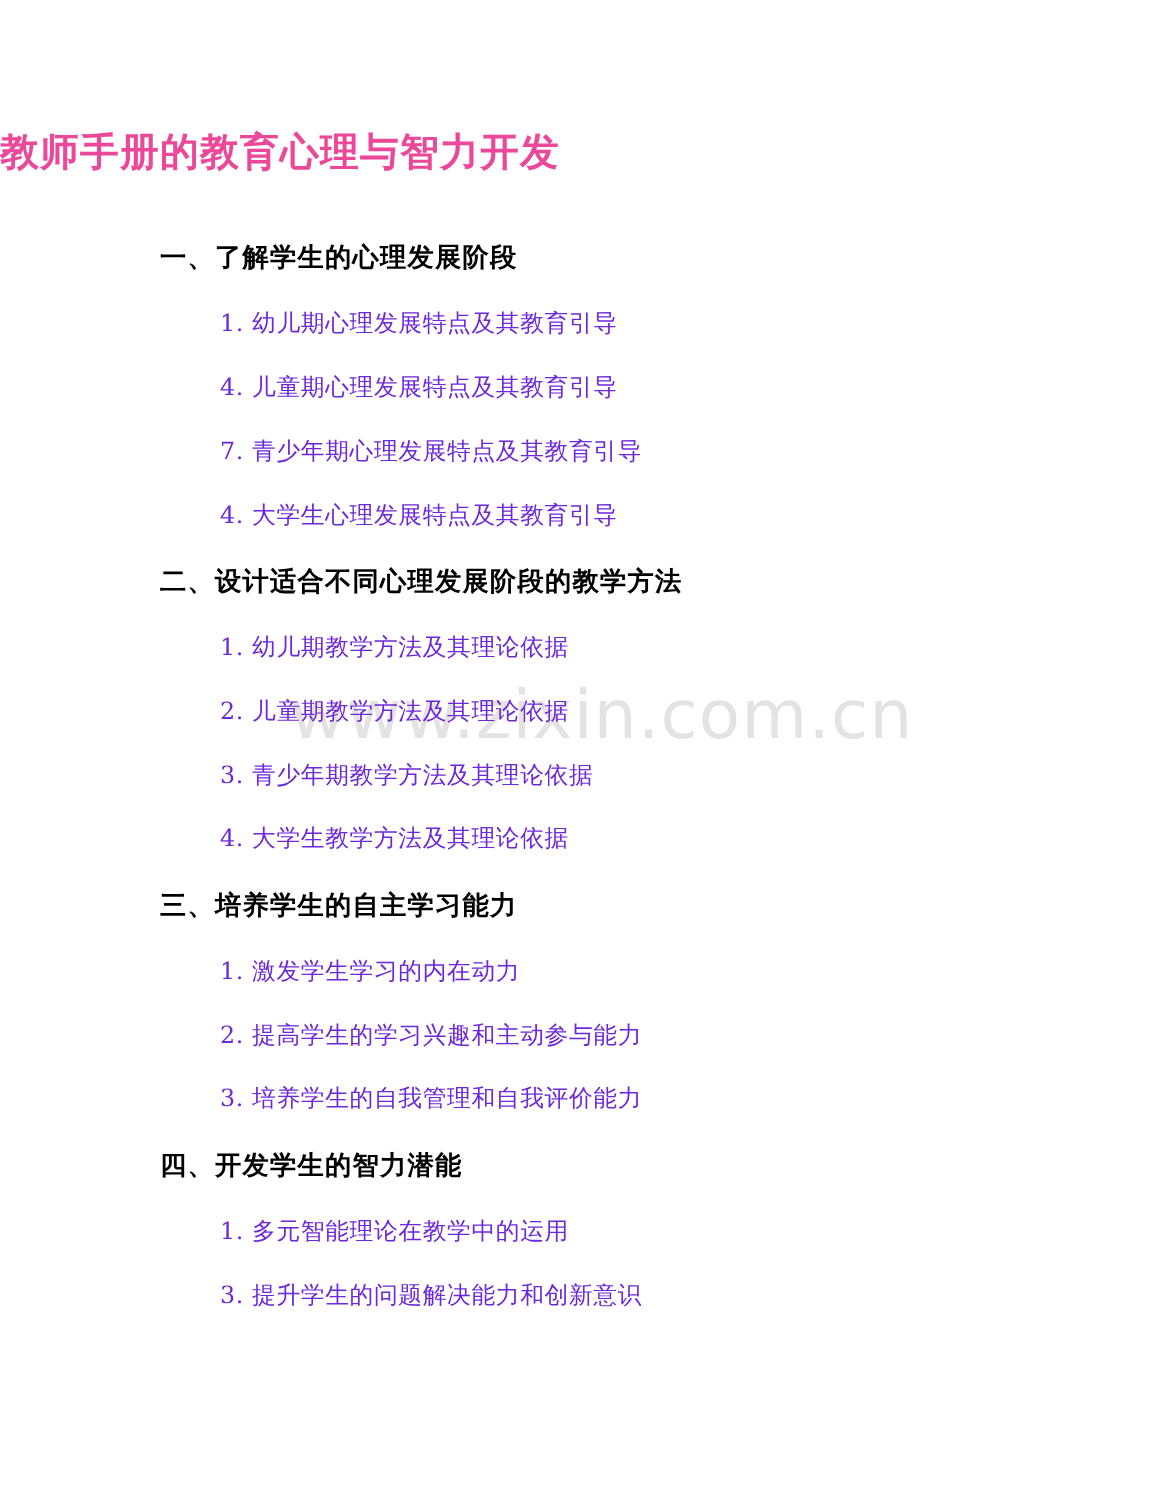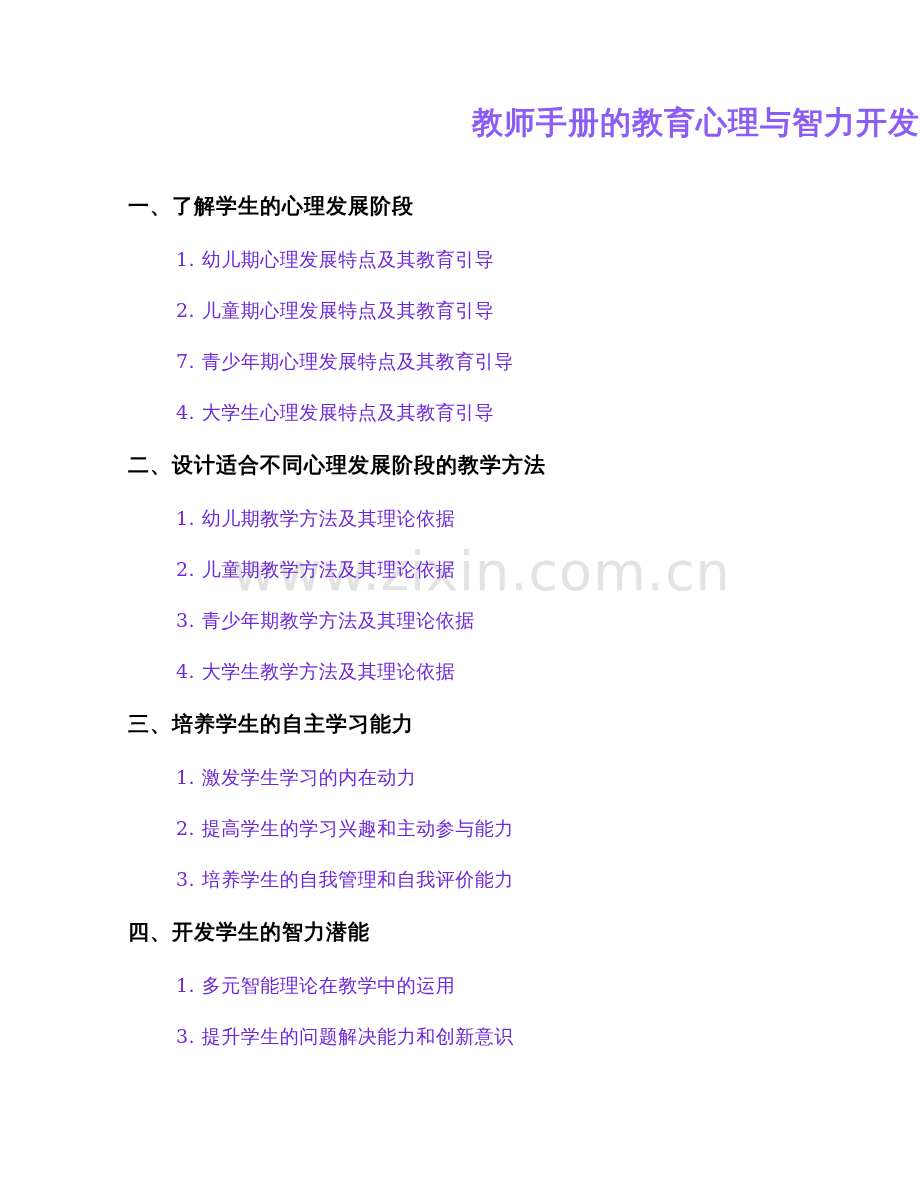--- a/index.html
+++ b/index.html
@@ -31,26 +31,26 @@
     font-size: 54px;
     font-weight: 400;
     color: #e3e3e3;
     letter-spacing: 1px;
     white-space: nowrap;
     user-select: none;
   }
   h1.doc-title {
     margin: 0;
     padding-top: 104px;
-    text-align: right;
+    text-align: left;
     font-family: "DejaVu Sans", "Liberation Sans", sans-serif;
     font-size: 31px;
     line-height: 36px;
     font-weight: bold;
-    color: #8b5cf6;
+    color: #ec4899;
     letter-spacing: 1px;
   }
   h2.sec-heading {
     margin: 30px 0 0 128px;
     font-family: "DejaVu Sans", "Liberation Sans", sans-serif;
     font-size: 21px;
     line-height: 25px;
     font-weight: bold;
     color: #000000;
     letter-spacing: 1px;
@@ -75,21 +75,21 @@
 
   <div class="watermark">www.zixin.com.cn</div>
 
   <div class="content">
 
     <h1 class="doc-title">教师手册的教育心理与智力开发</h1>
 
     <section class="sec">
       <h2 class="sec-heading">一、了解学生的心理发展阶段</h2>
       <p class="outline-item">1. 幼儿期心理发展特点及其教育引导</p>
-      <p class="outline-item">2. 儿童期心理发展特点及其教育引导</p>
+      <p class="outline-item">4. 儿童期心理发展特点及其教育引导</p>
       <p class="outline-item">7. 青少年期心理发展特点及其教育引导</p>
       <p class="outline-item">4. 大学生心理发展特点及其教育引导</p>
     </section>
 
     <section class="sec">
       <h2 class="sec-heading">二、设计适合不同心理发展阶段的教学方法</h2>
       <p class="outline-item">1. 幼儿期教学方法及其理论依据</p>
       <p class="outline-item">2. 儿童期教学方法及其理论依据</p>
       <p class="outline-item">3. 青少年期教学方法及其理论依据</p>
       <p class="outline-item">4. 大学生教学方法及其理论依据</p>

